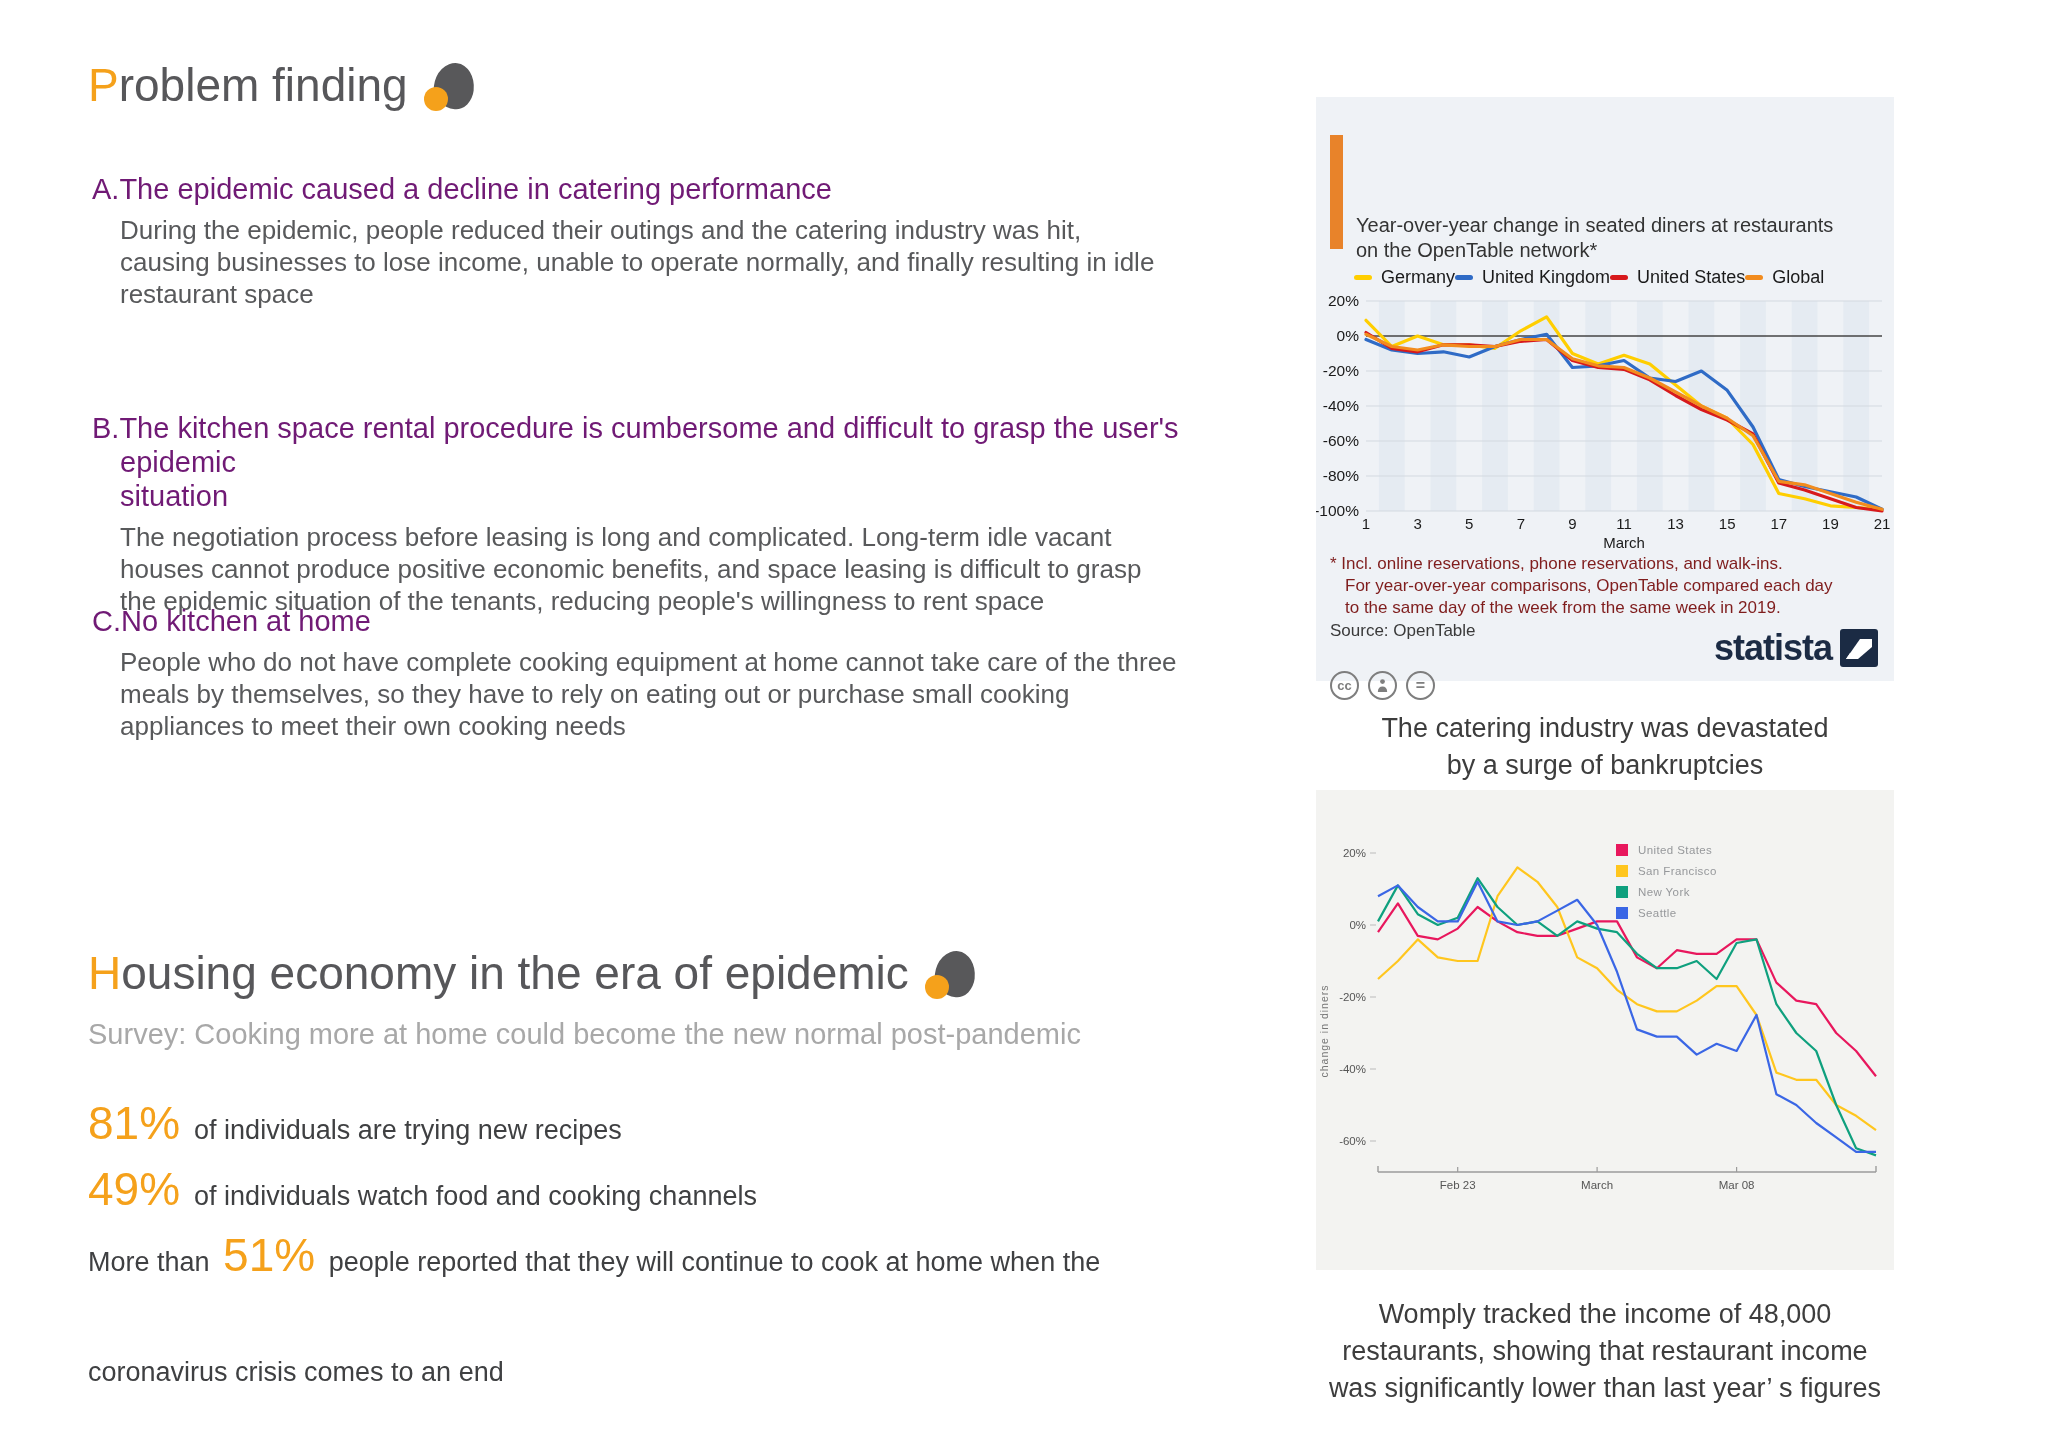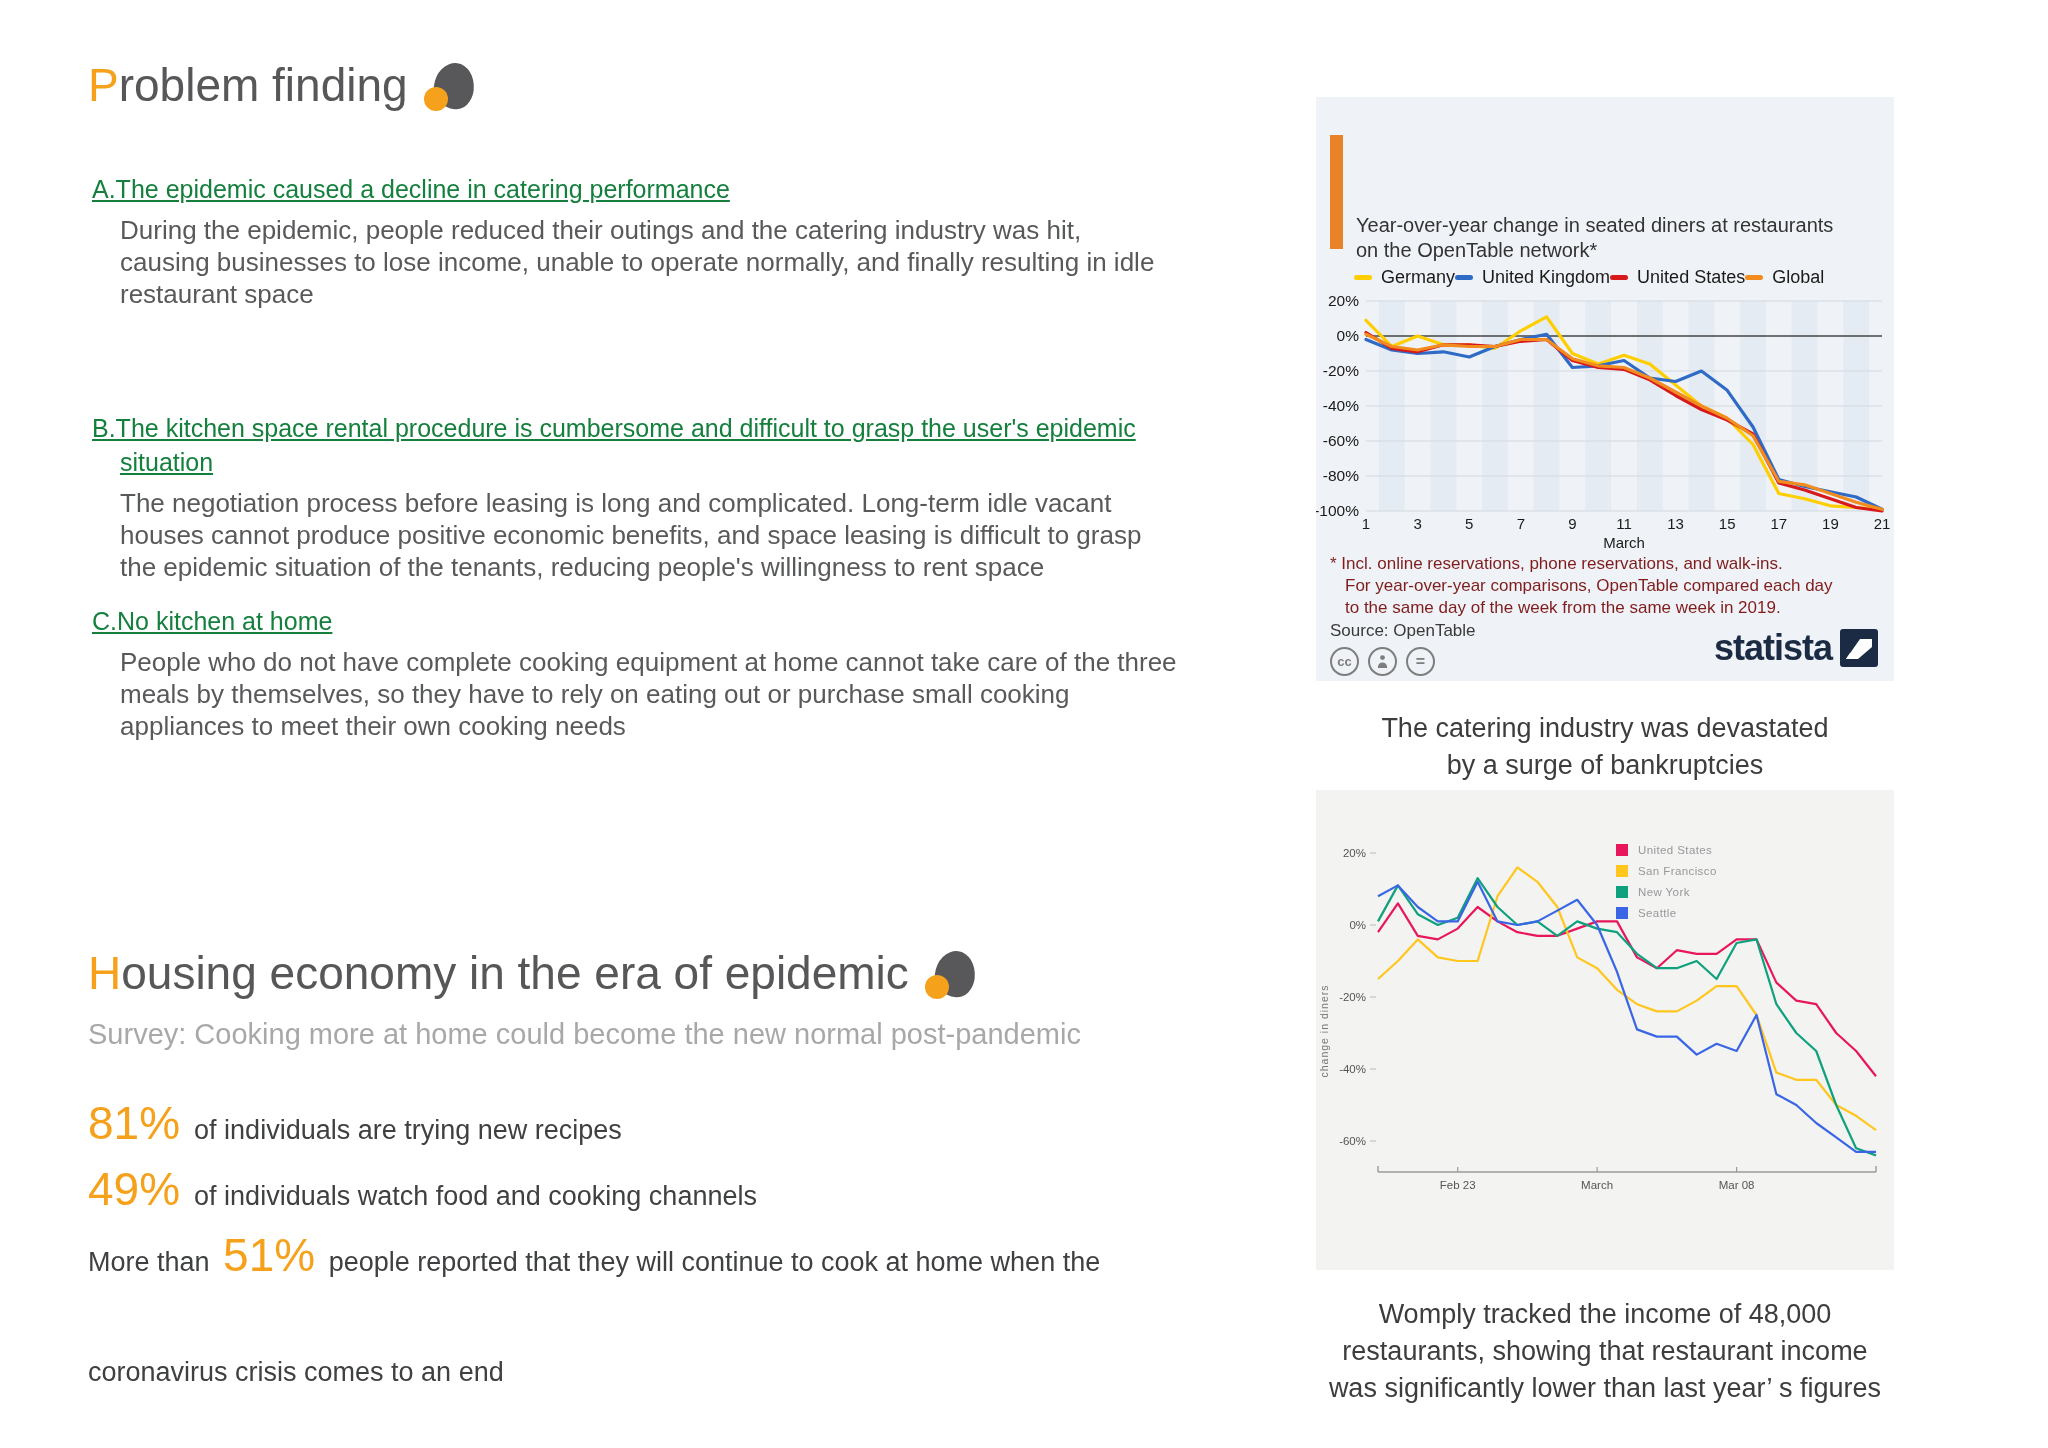--- a/index.html
+++ b/index.html
@@ -13,22 +13,22 @@
   
   .big-title { font-size:46px; color:#57575A; letter-spacing:0; white-space:nowrap; }
   .big-title .accent { color:#F5A11B; }
   .head-icon { display:inline-block; position:relative; width:52px; height:48px; vertical-align:-10px; margin-left:14px; }
   .head-icon .head { position:absolute; right:0; top:0; width:40px; height:46px; background:#58585A;
     border-radius:52% 48% 42% 58% / 55% 55% 45% 45%; transform:rotate(6deg); }
   .head-icon .dot { position:absolute; left:2px; bottom:0; width:24px; height:24px; background:#F5A11B; border-radius:50%; }
 
   
   .finding { width:1150px; }
-  .finding-label { margin:0 0 8px 0; font-size:25px; line-height:34px; color:#15803d;
-    padding-left:28px; text-indent:-28px; white-space:pre-line;text-decoration:underline; }
+  .finding-label { margin:0 0 8px 0; font-size:29px; line-height:34px; color:#701a75;
+    padding-left:28px; text-indent:-28px; white-space:pre-line; }
   .finding-body { margin:0 0 0 28px; font-size:26px; line-height:32px; color:#58595B; white-space:pre-line; }
 
   
   .survey-sub { font-size:29px; color:#A8A8A8; }
   .stat-row { display:flex; align-items:baseline; }
   .stat-number { font-size:46px; color:#F5A11B; }
   .stat-text { font-size:27px; color:#3F4042; margin-left:14px; }
   .mixed-line { font-size:27px; color:#3F4042; }
   .mixed-line .stat-number { margin:0 6px; }
 
@@ -41,21 +41,21 @@
   #legend1 { position:absolute; left:38px; top:170px; display:flex; align-items:center; }
   .lg1-item { display:flex; align-items:center; }
   .lg1-dash { width:18px; height:5px; border-radius:3px; display:inline-block; }
   .lg1-label { font-size:18px; color:#1A1A1A; margin-left:9px; }
   #chart1 { position:absolute; left:0; top:196px; width:578px; height:258px; }
   .st-footnote { position:absolute; left:14px; top:456px; font-size:17px; line-height:22px; color:#7f1d1d;
     white-space:pre-line; padding-left:15px; text-indent:-15px; }
   .st-source { position:absolute; left:14px; top:524px; font-size:17px; color:#3A3A3A; }
   .cc-row { position:absolute; left:14px; top:550px; display:flex; gap:9px; }
   .cc-badge { width:29px; height:29px; border:2px solid #7E7E7E; border-radius:50%; color:#7E7E7E;
-    display:flex; align-items:center; justify-content:center; font-weight:bold; font-size:13px; background:transparent; }
+    display:flex; align-items:center; justify-content:center; font-weight:bold; font-size:13px; background:transparent;margin-top:24px; }
   .st-logo { position:absolute; right:16px; bottom:12px; display:flex; align-items:center; }
   .st-logo-text { font-size:36px; font-weight:bold; color:#1B2B44; letter-spacing:-1px; }
   .st-logo-mark { margin-left:8px; }
 
   
   .caption { text-align:center; font-size:27px; line-height:37px; color:#3D3D3D; white-space:pre-line; }
   #caption1 { left:1316px; top:710px; width:578px; }
   #caption2 { left:1290px; top:1296px; width:630px; }
 
   

